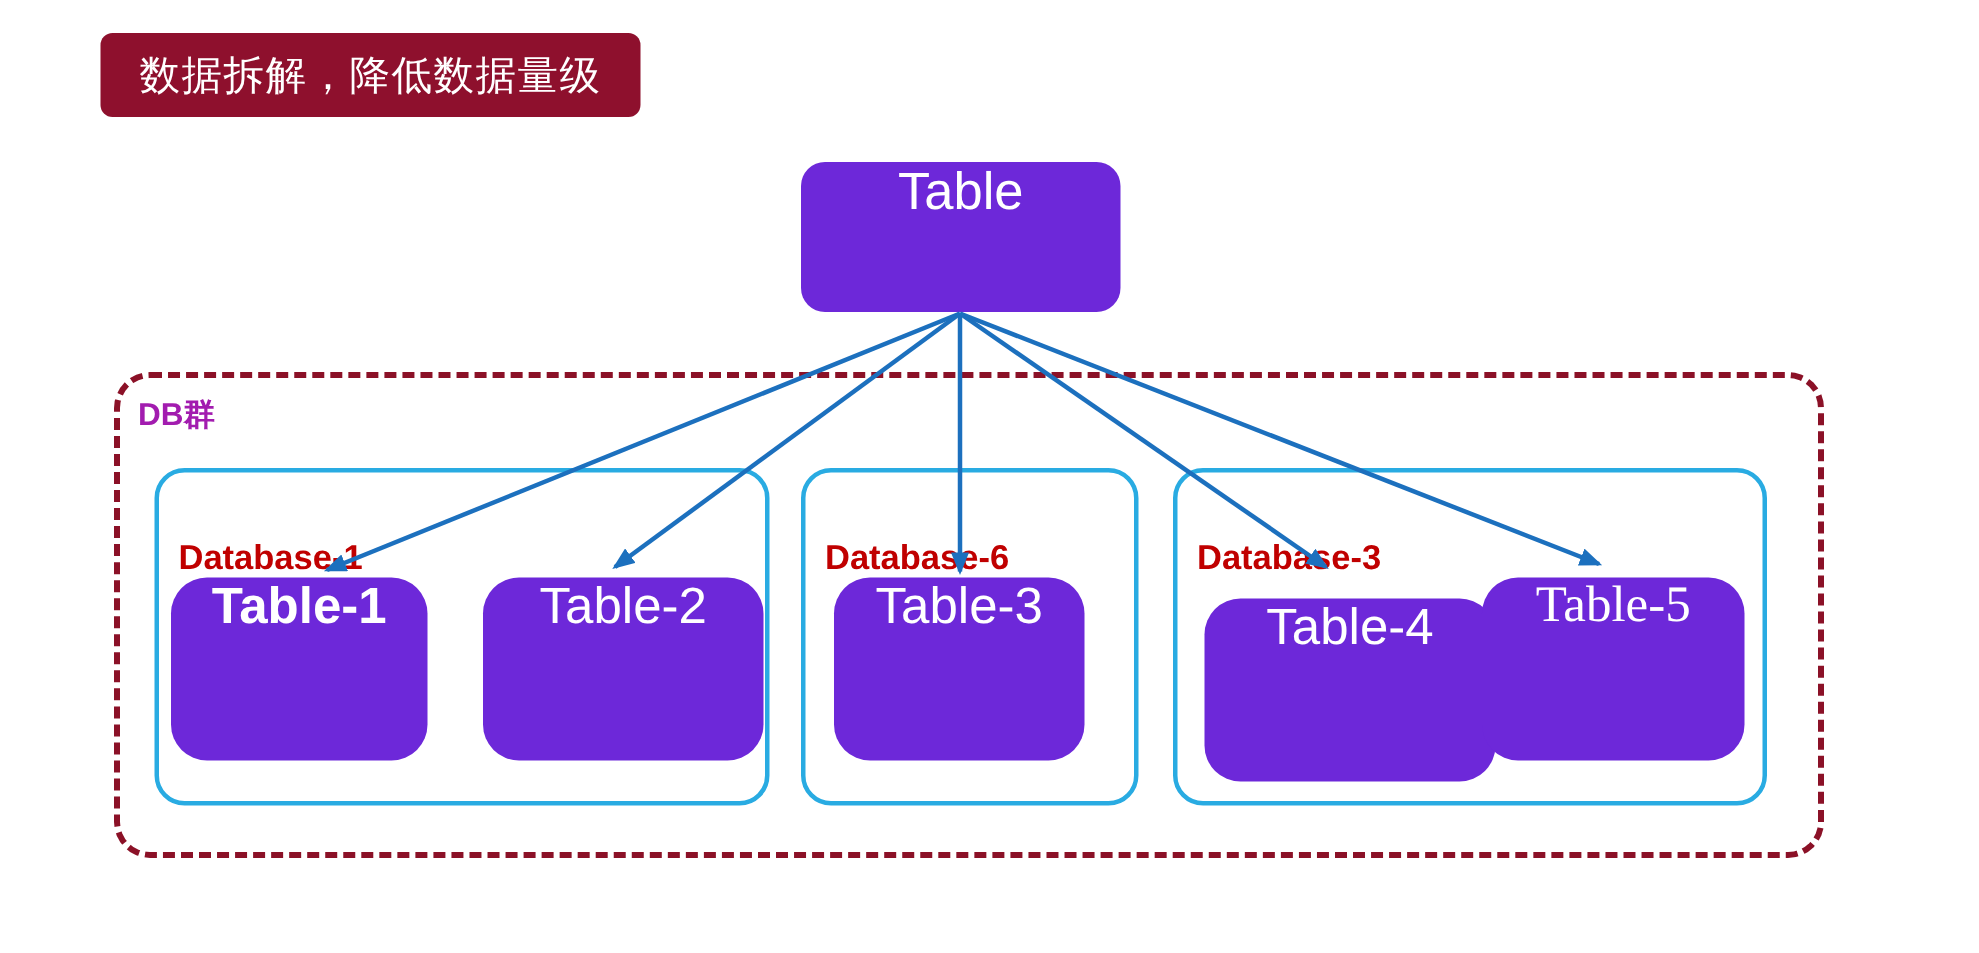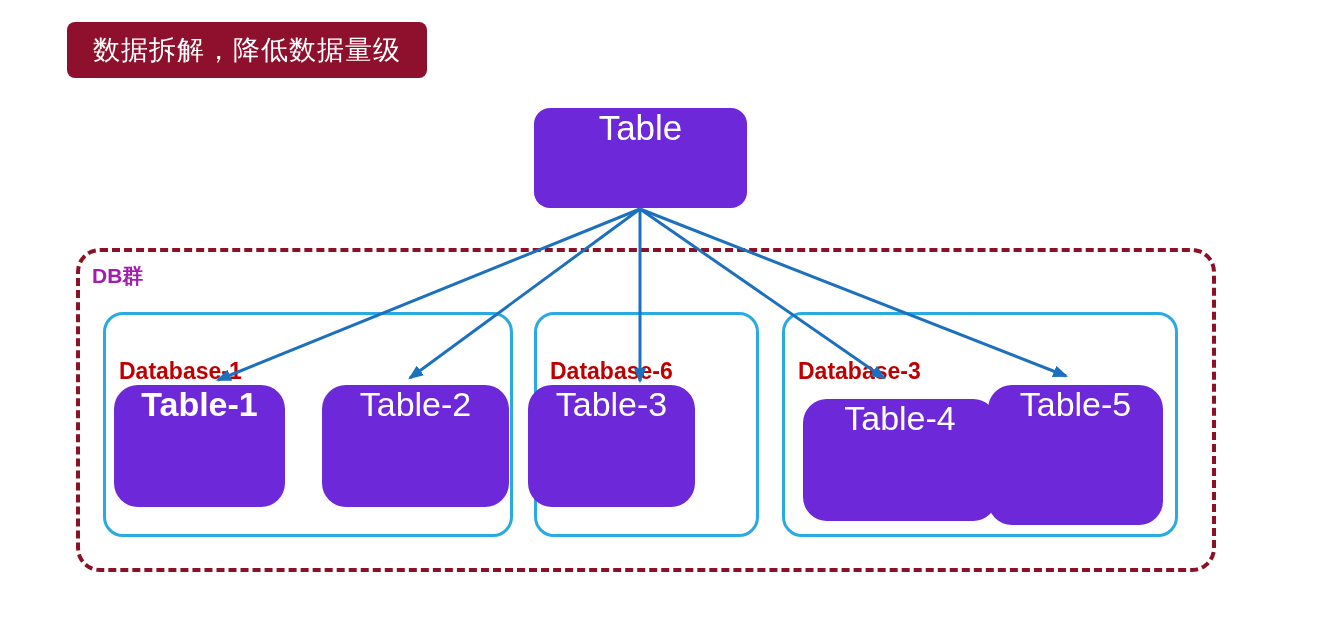--- a/index.html
+++ b/index.html
@@ -31,23 +31,23 @@
     position: absolute;
     background: #6d28d9;
     border-radius: 18px;
     display: flex; align-items: flex-start; justify-content: center;
     color: #ffffff;
     font-size: 34px;
   }
   #root-table { left: 534px; top: 108px; width: 213px; height: 100px; border-radius: 16px; font-size: 35px; }
   #table-1 { left: 114px; top: 385px; width: 171px; height: 122px; border-radius: 24px; font-weight: bold; }
   #table-2 { left: 322px; top: 385px; width: 187px; height: 122px; border-radius: 24px; }
-  #table-3 { left: 528px; top: 385px; width: 167px; height: 122px; border-radius: 24px; }
+  #table-3 { left: 556px; top: 385px; width: 167px; height: 122px; border-radius: 24px; }
   #table-4 { left: 803px; top: 399px; width: 194px; height: 122px; border-radius: 24px; }
-  #table-5 { left: 988px; top: 385px; width: 175px; height: 140px; border-radius: 24px; }
+  #table-5 { left: 988px; top: 385px; width: 175px; height: 122px; border-radius: 24px; font-family: Liberation Serif, serif; }
 
   
   .cluster {
     position: absolute;
     left: 76px; top: 248px;
     width: 1132px; height: 316px;
     border: 4px dashed #8B1127;
     border-radius: 24px;
   }
   .cluster-label {

